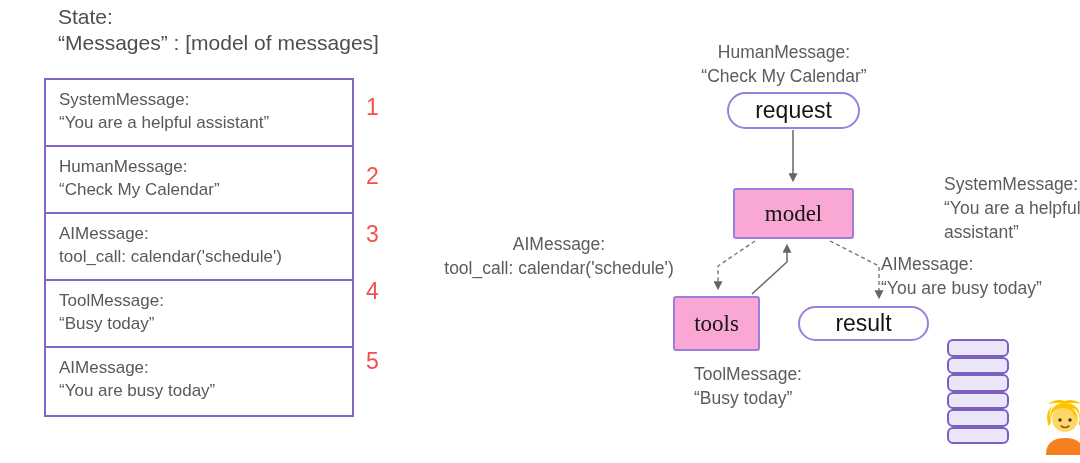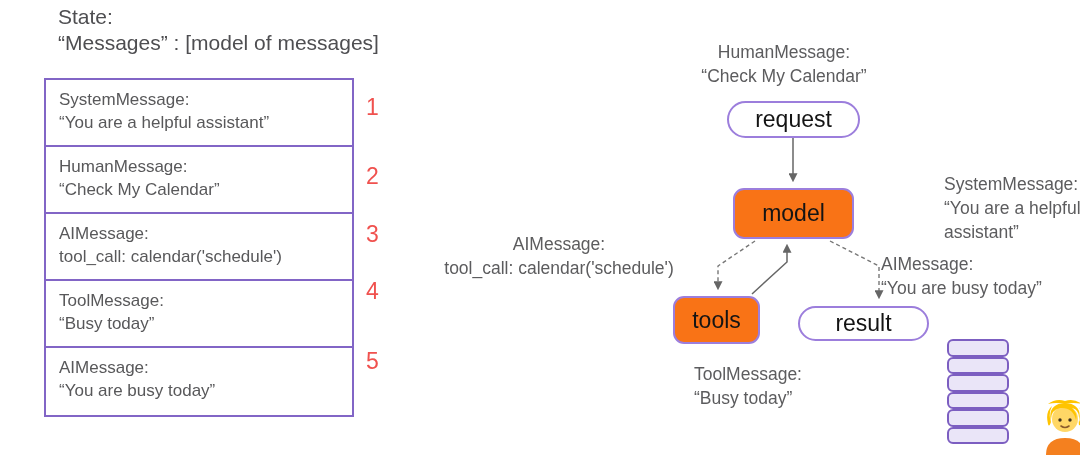--- a/index.html
+++ b/index.html
@@ -27,24 +27,24 @@
     font-size:23px;color:#f0514e;
   }
   .n1{top:94px}.n2{top:163px}.n3{top:221px}.n4{top:278px}.n5{top:348px}
 
   
   .node{
     position:absolute;box-sizing:border-box;display:flex;align-items:center;justify-content:center;
     font-size:23px;color:#141414;background:#fff;border:2.5px solid #9c7edc;
   }
   .pill{border-radius:19px;background:#ffffff;}
-  .box{border-radius:11px;background:#f97316;}
-  .node-request{left:691px;top:101px;width:133px;height:37px;}
+  .box{border-radius:3px;background:#f9a8d4;font-family:Liberation Serif, serif;}
+  .node-request{left:691px;top:92px;width:133px;height:37px;}
   .node-model{left:697px;top:188px;width:121px;height:51px;}
-  .node-tools{left:637px;top:296px;width:87px;height:48px;}
+  .node-tools{left:637px;top:296px;width:87px;height:55px;}
   .node-result{left:762px;top:306px;width:131px;height:35px;}
 
   
   .dlabel{position:absolute;font-size:17.5px;line-height:24px;color:#5c5c5e;white-space:nowrap;}
   .lbl-human{left:633px;top:40px;width:230px;text-align:center;}
   .lbl-system{left:908px;top:172px;text-align:left;}
   .lbl-ai-toolcall{left:383px;top:232px;width:280px;text-align:center;}
   .lbl-ai-busy{left:845px;top:252px;text-align:left;}
   .lbl-toolmsg{left:658px;top:362px;text-align:left;}
 

